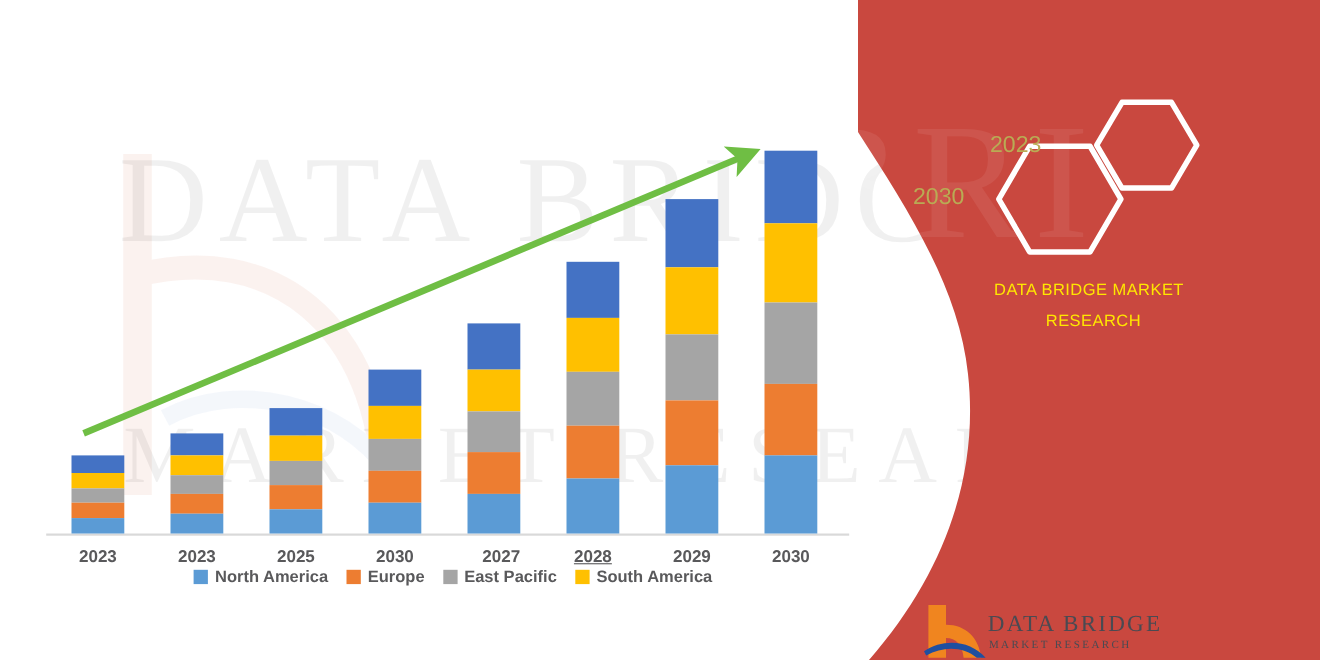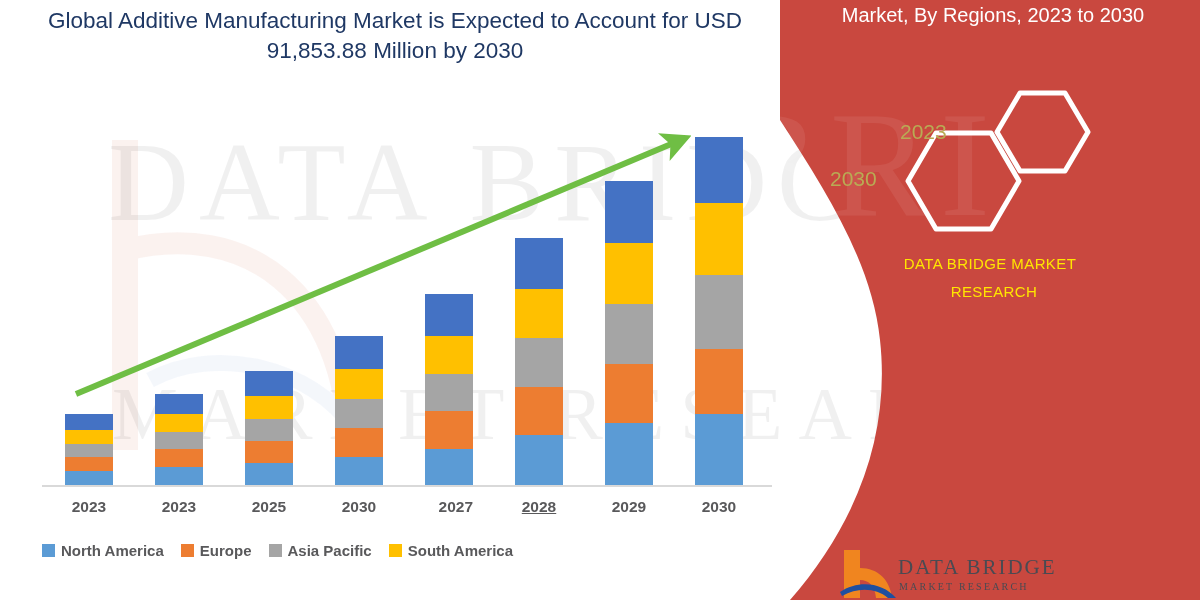--- a/index.html
+++ b/index.html
@@ -78,24 +78,25 @@
     font-weight: bold;
     color: #59595b;
   }
 
   
   #growth-arrow { position: absolute; left: 0; top: 0; width: 800px; height: 600px; pointer-events: none; }
 
   
   #legend {
     position: absolute;
-    left: 42px; top: 542px;
+    left: 42px; top: 516px;
     width: 740px;
     display: flex;
     align-items: center;
+    justify-content: center;
     gap: 17px;
   }
   .legend-item { display: flex; align-items: center; gap: 6px; }
   .legend-swatch { width: 13px; height: 13px; display: inline-block; }
   .legend-label {
     font-size: 15px;
     font-weight: bold;
     color: #59595b;
     white-space: nowrap;
   }
@@ -163,21 +164,20 @@
 
   <svg class="bg-glyph" viewBox="0 0 300 330">
     <path d="M30 10 L30 320" stroke="#f3d6cd" stroke-width="26" fill="none"></path>
     <path d="M30 120 C 150 90, 250 160, 255 320" stroke="#f3d6cd" stroke-width="22" fill="none"></path>
     <path d="M55 250 C 120 215, 215 235, 260 300" stroke="#dde6f5" stroke-width="16" fill="none"></path>
   </svg>
 
   <div class="watermark" id="wm-top">DATA BRIDGE</div>
   <div class="watermark" id="wm-bottom">MARKET RESEARCH</div>
 
-  <div id="chart-title">Global Additive Manufacturing Market is Expected to Account for USD 91,853.88 Million by 2030</div>
 
   <div id="plot">
     <div class="axis-line"></div>
     <div id="bars">
         <div class="bar" style="left: 65px;">
           <div class="seg" style="height: 14px; background: rgb(91, 155, 213);"></div>
           <div class="seg" style="height: 14px; background: rgb(237, 125, 49);"></div>
           <div class="seg" style="height: 13px; background: rgb(165, 165, 165);"></div>
           <div class="seg" style="height: 14px; background: rgb(255, 192, 0);"></div>
           <div class="seg" style="height: 16px; background: rgb(68, 114, 196);"></div>
@@ -257,38 +257,37 @@
       <div class="legend-item">
         <span class="legend-swatch" style="background: rgb(91, 155, 213);"></span>
         <span class="legend-label">North America</span>
       </div>
       <div class="legend-item">
         <span class="legend-swatch" style="background: rgb(237, 125, 49);"></span>
         <span class="legend-label">Europe</span>
       </div>
       <div class="legend-item">
         <span class="legend-swatch" style="background: rgb(165, 165, 165);"></span>
-        <span class="legend-label">Asia Pacific</span>
+        <span class="legend-label">East Pacific</span>
       </div>
       <div class="legend-item">
         <span class="legend-swatch" style="background: rgb(255, 192, 0);"></span>
         <span class="legend-label">South America</span>
       </div>
     </div>
 
   <div id="red-panel">
     <svg width="420" height="600" viewBox="0 0 420 600">
       <path id="red-shape" d="M 0 0 L 420 0 L 420 600 L 10 600 C 80 520, 110 430, 100 340 C 92 262, 45 190, 0 120 Z" fill="#C9483F"></path>
       <g opacity="0.07" fill="#ffffff" font-family="Liberation Serif, serif">
         <text x="-60" y="215" font-size="150" letter-spacing="10">BRI</text>
         <text x="-60" y="400" font-size="110" letter-spacing="14">RE</text>
       </g>
     </svg>
 
-    <div id="panel-heading">Market, By Regions, 2023 to 2030</div>
 
     <div class="hexwrap">
       <svg width="300" height="150" viewBox="0 0 300 150">
         <polygon points="130,8 175,8 198,47 175,86 130,86 107,47" fill="none" stroke="#ffffff" stroke-width="5" stroke-linejoin="round"></polygon>
         <polygon points="46,48 101,48 129,96 101,144 46,144 18,96" fill="none" stroke="#ffffff" stroke-width="5" stroke-linejoin="round"></polygon>
       </svg>
     </div>
     <div class="hex-label" id="hex-label-2030" style="color: rgb(185, 171, 84);">2030</div>
     <div class="hex-label" id="hex-label-2023" style="color: rgb(185, 171, 84);">2023</div>
 

